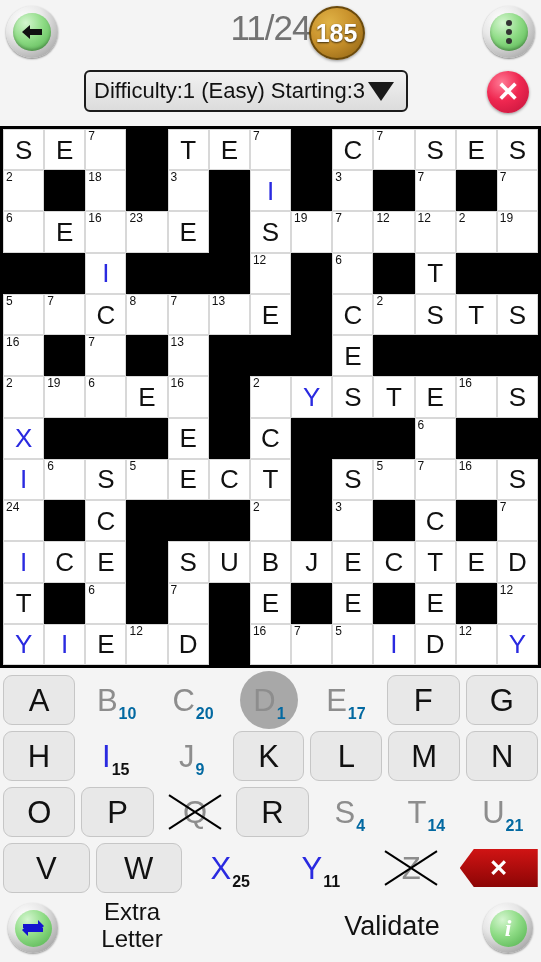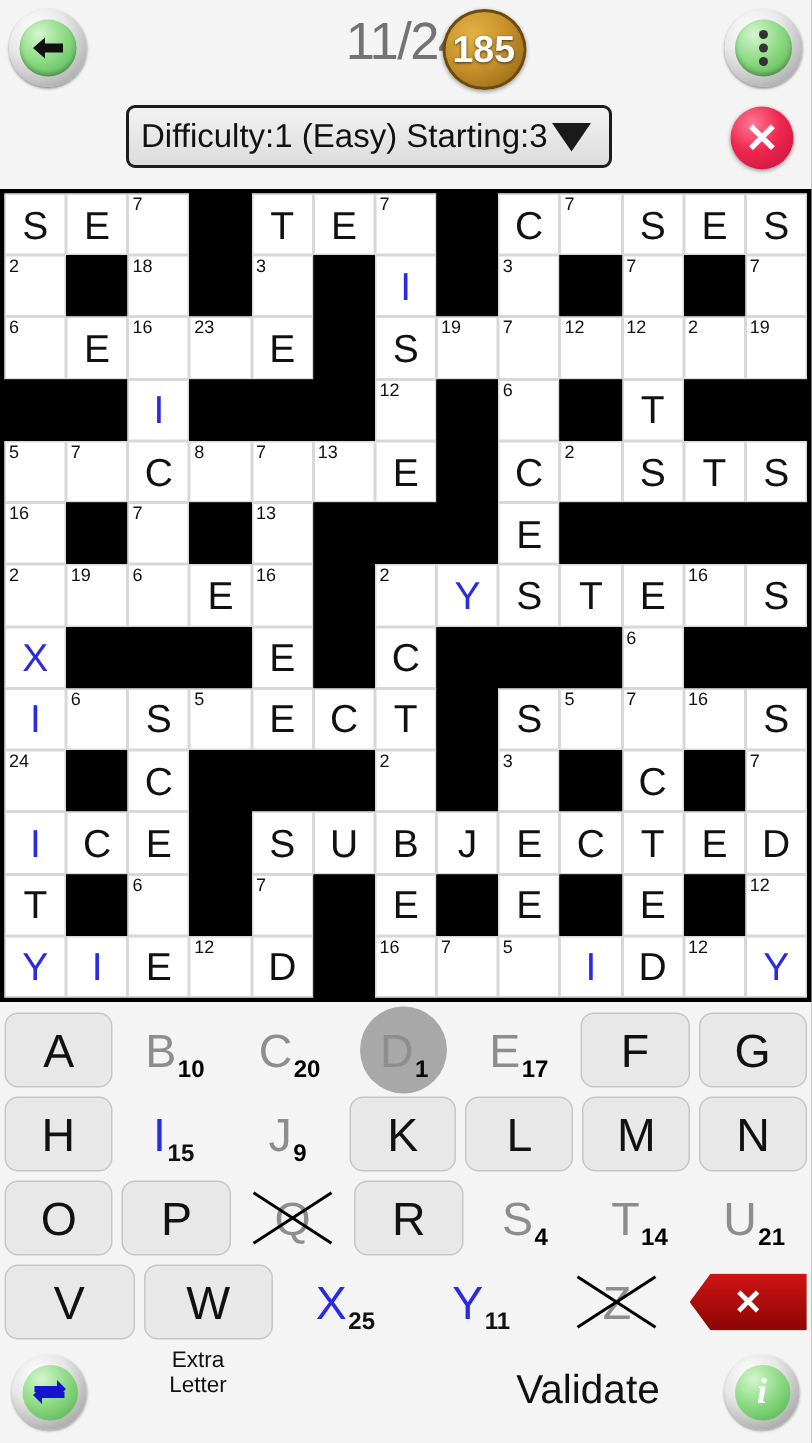--- a/index.html
+++ b/index.html
@@ -28,21 +28,21 @@
   #back-btn { left:6px; top:6px; }
   #menu-btn { right:6px; top:6px; }
   .dots { display:flex; flex-direction:column; gap:3px; align-items:center; }
   .dots i { width:6px; height:6px; border-radius:50%; background:#333; display:block; }
 
   #progress-label {
     position:absolute; left:0; right:0; top:8px; text-align:center;
     font-size:35px; color:#737373; letter-spacing:-1px;
   }
   #coin {
-    position:absolute; left:50%; margin-left:24px; top:6px;
+    position:absolute; left:50%; margin-left:38px; top:6px;
     width:56px; height:54px; border-radius:50%;
     background:radial-gradient(circle at 35% 30%, #e0b347 0%, #c9922c 45%, #8a5f12 100%);
     border:2px solid #6b4a0c;
     display:flex; align-items:center; justify-content:center;
     box-shadow:0 1px 3px rgba(0,0,0,.4);
   }
   #coin span {
     font-size:25px; font-weight:bold; color:#fff;
     text-shadow:0 1px 2px rgba(0,0,0,.7);
   }
@@ -83,21 +83,21 @@
   
   #keyboard { position:absolute; left:0; top:672px; width:541px; height:225px; }
   .krow { display:flex; height:56px; align-items:center; }
   .key { position:relative; flex:1; height:50px; margin:0 3px;
          display:flex; align-items:center; justify-content:center; }
   .key.boxed { background:#e8e8e8; border:1px solid #c6c6c6; border-radius:9px; }
   .key .kl { font-size:31px; color:#111; line-height:1; }
   .key .kl.grey { color:#8d8d8d; }
   .key .kl.blue { color:#2a2ae0; }
   .key .ksub { font-size:16px; font-weight:bold; color:#111; margin-left:1px; align-self:flex-end; margin-bottom:2px; }
-  .key .ksub.grey { color:#000000; }
+  .key .ksub.grey { color:#0369a1; }
   .key.sel::before {
     content:""; position:absolute; left:50%; top:50%; transform:translate(-50%,-50%);
     width:58px; height:58px; border-radius:50%; background:#a8a8a8; z-index:0;
   }
   .key.sel .kl, .key.sel .ksub { position:relative; z-index:1; }
   .key .strike { position:absolute; left:50%; top:50%; width:62px; height:2px; background:#000;
                  transform-origin:center; }
   .key .strike.a { transform:translate(-50%,-50%) rotate(33deg); }
   .key .strike.b { transform:translate(-50%,-50%) rotate(-33deg); }
   #key-delete { flex:1; display:flex; align-items:center; justify-content:center; }
@@ -118,21 +118,21 @@
     background:radial-gradient(circle at 34% 26%, #d4f5cf 0%, #8fdc86 45%, #4fae4b 100%);
     display:flex;align-items:center;justify-content:center;flex-direction:column;color:#1414d0;
     font-size:15px; line-height:.85; font-weight:bold; }
   #info-btn { position:absolute; right:8px; top:6px; width:50px; height:50px; border-radius:50%;
     background:radial-gradient(circle at 35% 28%, #ffffff 0%, #e6e6e6 40%, #b5b5b5 72%, #8a8a8a 100%);
     box-shadow:0 1px 2px rgba(0,0,0,.4); display:flex; align-items:center; justify-content:center; }
   #info-btn .inner { width:37px;height:37px;border-radius:50%;
     background:radial-gradient(circle at 34% 26%, #d4f5cf 0%, #8fdc86 45%, #4fae4b 100%);
     display:flex;align-items:center;justify-content:center;color:#fff;font-size:24px;
     font-family:"Liberation Serif", serif; font-style:italic; font-weight:bold; }
-  .tbtn { position:absolute; top:2px; text-align:center; font-size:15px; color:#111; line-height:1.12; }
+  .tbtn { position:absolute; top:2px; text-align:center; font-size:24px; color:#111; line-height:1.12; }
   #extra-letter-btn { left:72px; width:120px; }
   #show-wrong-btn { left:192px; width:120px; }
   #validate-btn { left:312px; width:160px; top:14px; font-size:27px; }
 </style>
 </head>
 <body>
 
 <div id="app">
 
   <div class="topbar">

